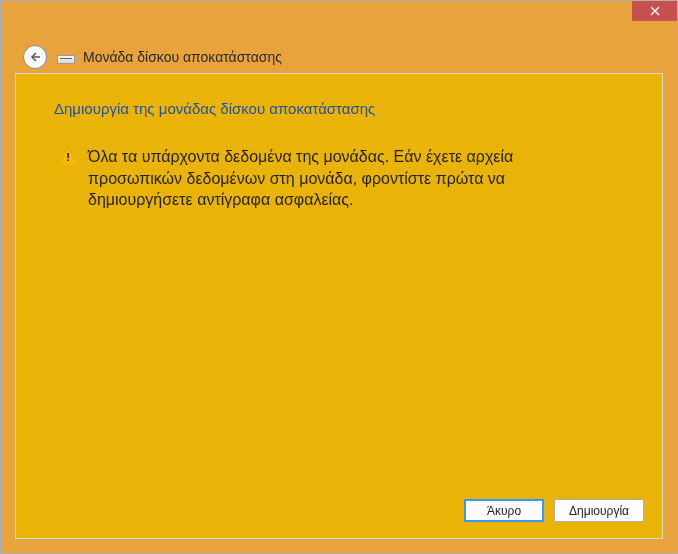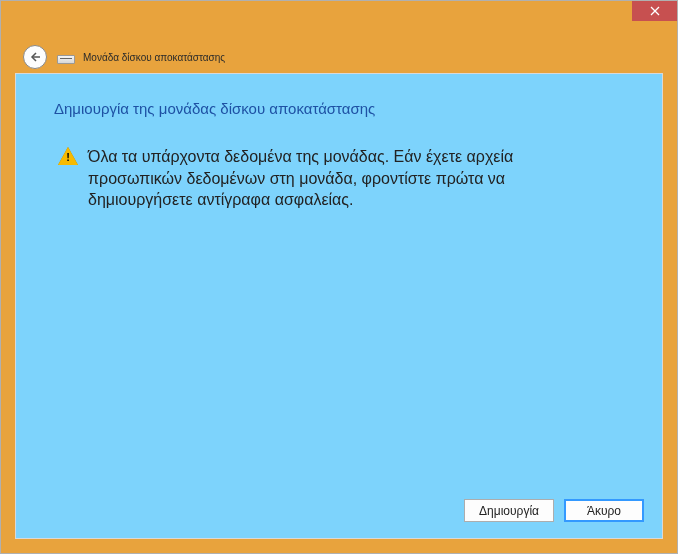--- a/index.html
+++ b/index.html
@@ -49,27 +49,27 @@
   }
   .drive-icon .body {
     position: absolute; left:0; top:5px; width:18px; height:9px;
     background: linear-gradient(#f5f5f5,#d8d8d8);
     border:1px solid #999; border-radius:1px;
   }
   .drive-icon .slot {
     position:absolute; left:3px; top:8px; width:12px; height:1px; background:#666;
   }
   .title-text {
-    font-size: 10px;
+    font-size: 14px;
     color: #2a2a2a;
   }
   .content {
     position: absolute;
     top: 72px; left: 14px; right: 14px; bottom: 14px;
-    background: #7dd3fc;
+    background: #eab308;
     border: 1px solid #d9d9d9;
   }
   .heading {
     position: absolute;
     top: 26px; left: 38px; right: 38px;
     color: #1e51a4;
     font-size: 15px;
     font-weight: 400;
   }
   .warn-block {
@@ -150,18 +150,18 @@
 
     <div class="warn-block">
       <div class="warn-icon">
         <div class="tri"></div>
         <div class="bang">!</div>
       </div>
       <div class="warn-text">Όλα τα υπάρχοντα δεδομένα της μονάδας. Εάν έχετε αρχεία προσωπικών δεδομένων στη μονάδα, φροντίστε πρώτα να δημιουργήσετε αντίγραφα ασφαλείας.</div>
     </div>
 
     <div class="buttons">
+      <button class="btn default">Άκυρο</button>
       <button class="btn">Δημιουργία</button>
-      <button class="btn default">Άκυρο</button>
     </div>
   </div>
 
 </div>
 
 </body></html>

